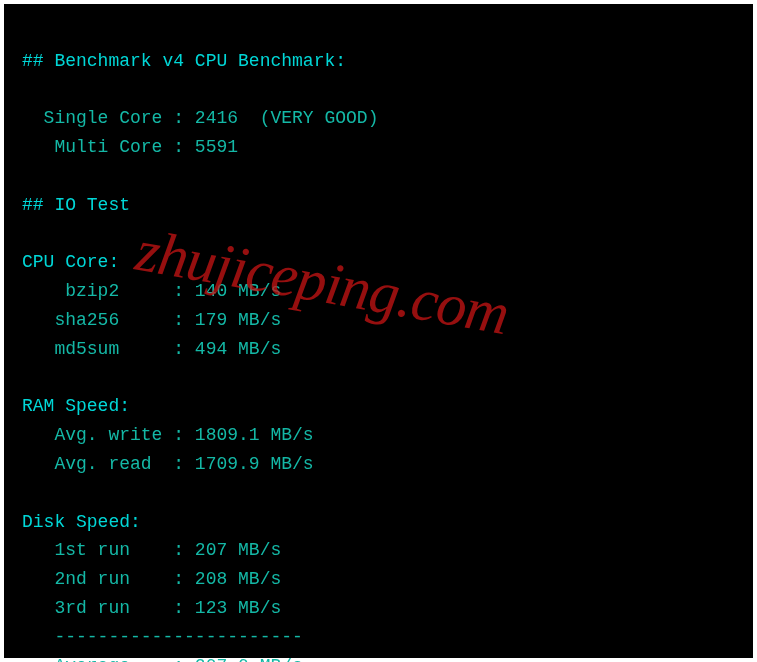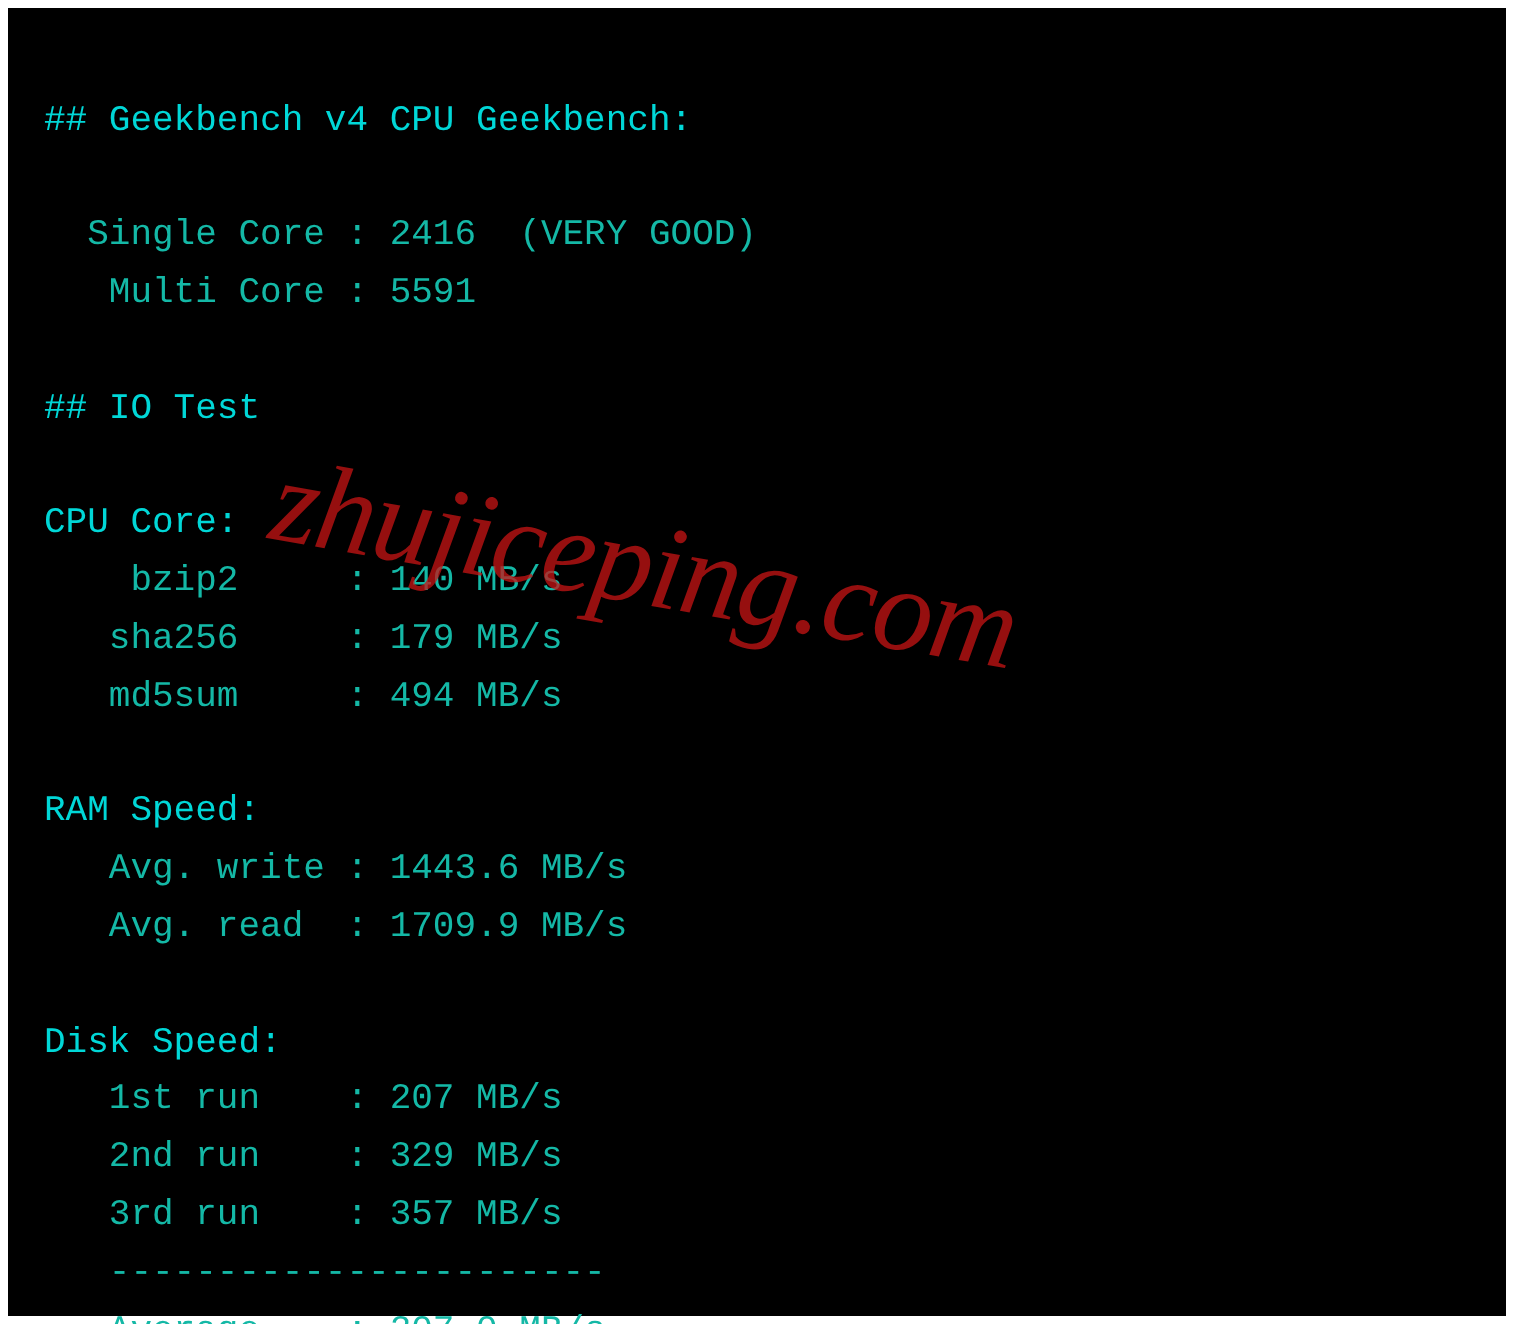--- a/index.html
+++ b/index.html
@@ -42,36 +42,36 @@
       transform: rotate(10deg);
       pointer-events: none;
       letter-spacing: -1px;
       font-weight: 400;
     }
   </style>
 </head>
 <body>
 
 <div class="terminal">
-<span class="heading">## Geekbench v4 CPU Geekbench:</span>
+<span class="heading">## Benchmark v4 CPU Benchmark:</span>
 
 <span class="white">  Single Core : </span><span class="white">2416</span><span class="white">  (VERY GOOD)</span>
 <span class="white">   Multi Core : </span><span class="white">5591</span>
 
 <span class="heading">## IO Test</span>
 
 <span class="heading">CPU Core:</span>
 <span class="white">    bzip2     : </span><span class="white">140 MB/s</span>
 <span class="white">   sha256     : </span><span class="white">179 MB/s</span>
 <span class="white">   md5sum     : </span><span class="white">494 MB/s</span>
 
 <span class="heading">RAM Speed:</span>
-<span class="white">   Avg. write : </span><span class="white">1443.6 MB/s</span>
+<span class="white">   Avg. write : </span><span class="white">1809.1 MB/s</span>
 <span class="white">   Avg. read  : </span><span class="white">1709.9 MB/s</span>
 
 <span class="heading">Disk Speed:</span>
 <span class="white">   1st run    : </span><span class="white">207 MB/s</span>
-<span class="white">   2nd run    : </span><span class="white">329 MB/s</span>
-<span class="white">   3rd run    : </span><span class="white">357 MB/s</span>
+<span class="white">   2nd run    : </span><span class="white">208 MB/s</span>
+<span class="white">   3rd run    : </span><span class="white">123 MB/s</span>
 <span class="white">   -----------------------</span>
 <span class="white">   Average    : </span><span class="white">207.0 MB/s</span>
 <div class="watermark">zhujiceping.com</div>
 </div>
 
 </body></html>

